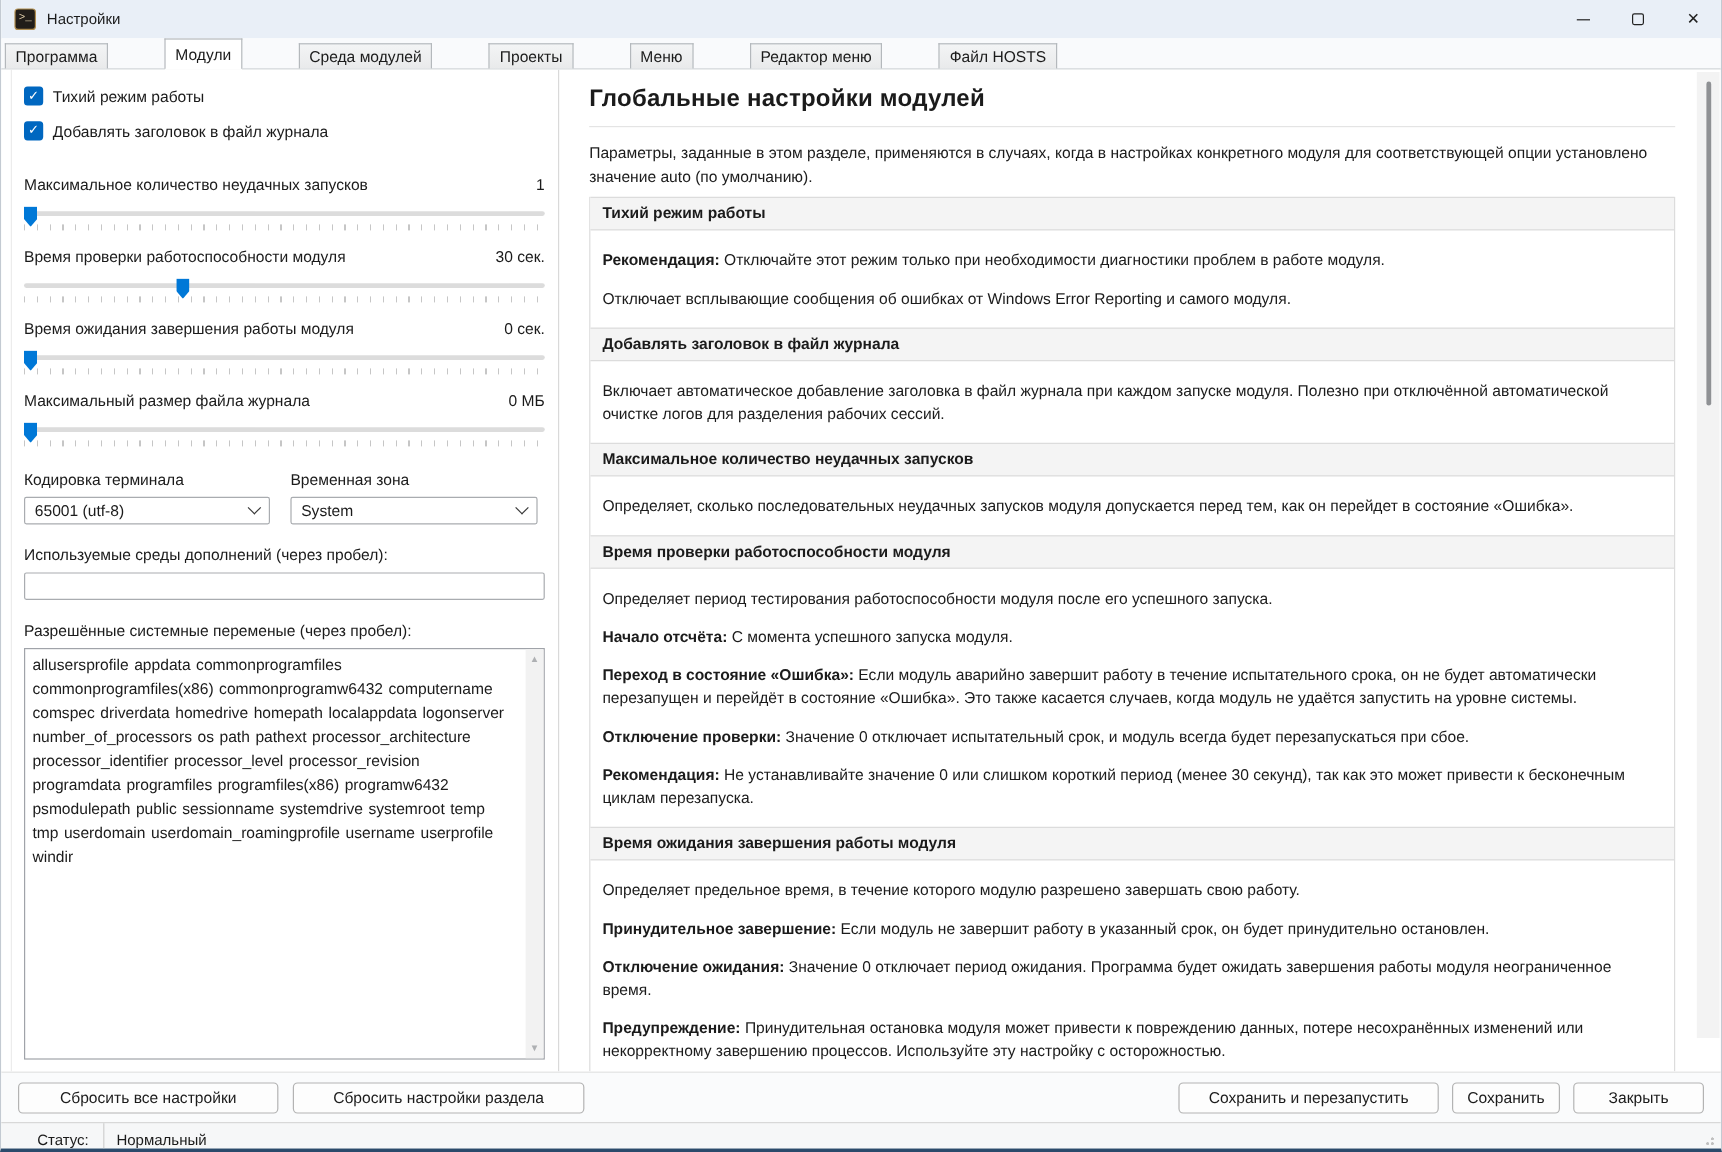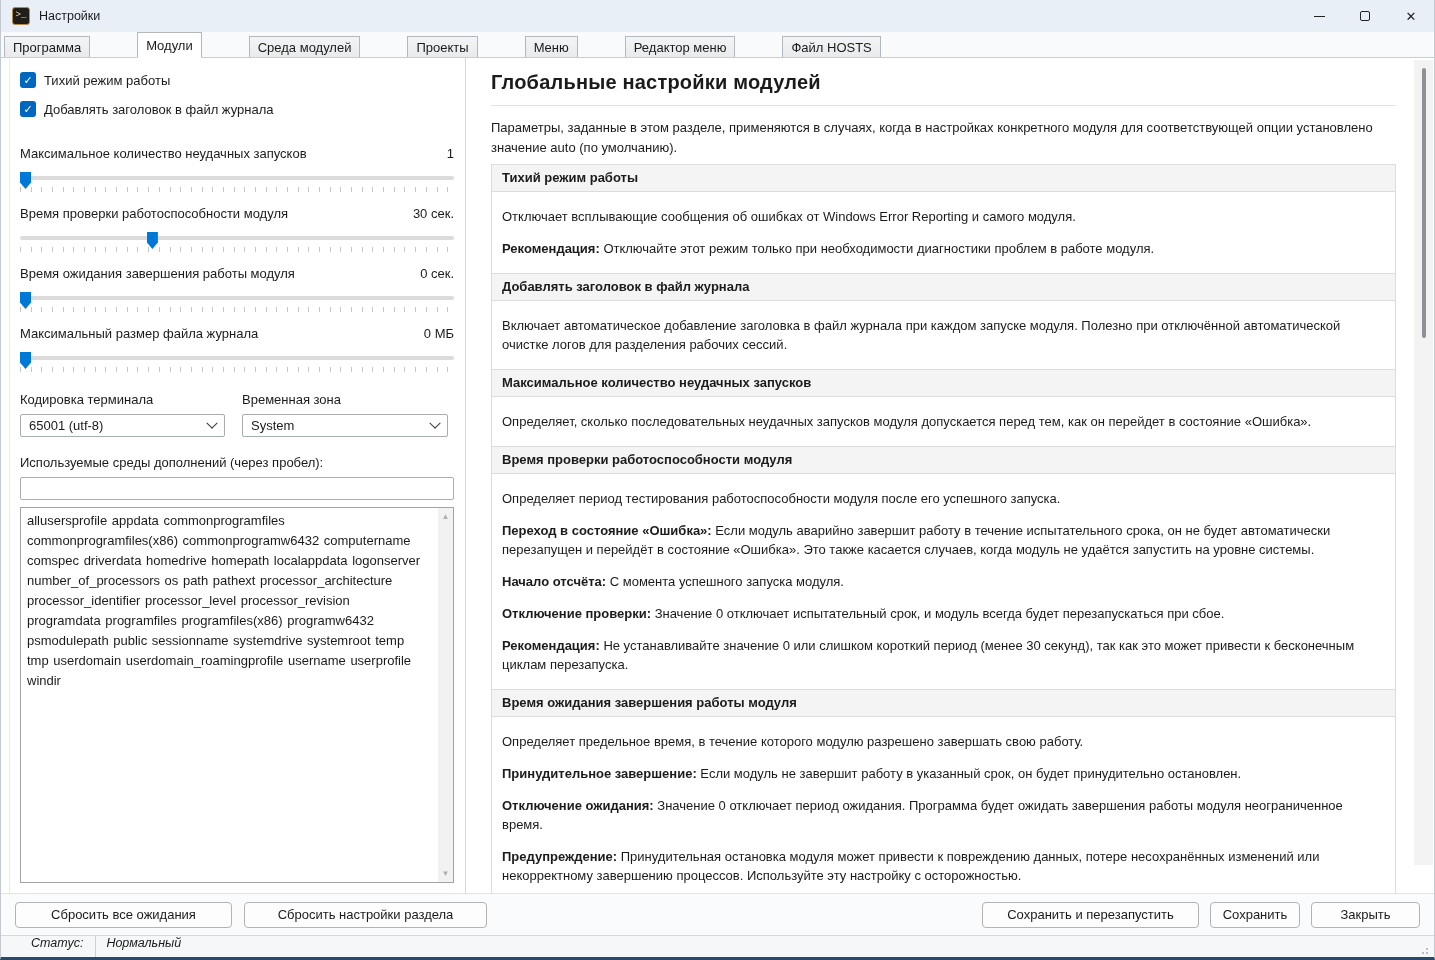--- a/index.html
+++ b/index.html
@@ -74,21 +74,21 @@
   .vscroll-thumb { position:absolute; top:8px; left:8px; width:4px; height:270px; background:#8f9194; border-radius:2px; }
 
   
   .footer { flex:0 0 42px; background:#fafbfc; border-top:1px solid #e3e3e3; display:flex; align-items:center; padding:0 14px; position:relative; }
   .btn { height:26px; background:#fdfdfd; border:1px solid #b3b3b3; border-radius:4px; font-family:inherit; font-size:13px; color:#1b1b1b; cursor:default; }
   .btn + .btn { margin-left:12px; }
   .footer-right { margin-left:auto; display:flex; }
   .footer-right .btn { margin-left:11px; }
 
   
-  .statusbar { flex:0 0 22px; background:#f6f7f8; border-top:1px solid #d8d8d8; display:flex; align-items:flex-start; font-size:12.5px; position:relative;font-style:italic; }
+  .statusbar { flex:0 0 22px; background:#f6f7f8; border-top:1px solid #d8d8d8; display:flex; align-items:flex-end; font-size:12.5px; position:relative; }
   .status-label { margin-left:30px; }
   .status-div { width:1px; height:100%; background:#cfcfcf; margin:0 10px 0 12px; }
   .grip { position:absolute; right:3px; bottom:2px; width:10px; height:10px;
           background:radial-gradient(circle at 2px 8px,#c0c0c0 1px,transparent 1.4px),
                      radial-gradient(circle at 6px 8px,#c0c0c0 1px,transparent 1.4px),
                      radial-gradient(circle at 6px 4px,#c0c0c0 1px,transparent 1.4px),
                      radial-gradient(circle at 10px 8px,#c0c0c0 0,transparent 0); }
 </style>
 </head>
 <body>
@@ -189,72 +189,73 @@
         </div>
         <div class="combo combo-2">
           <span class="combo-val">System</span>
           <span class="chev"></span>
         </div>
       </div>
 
       <div class="field-label">Используемые среды дополнений (через пробел):</div>
       <input class="text-input" value="" style="">
 
+      <div class="field-label">Разрешённые системные переменые (через пробел):</div>
       <div class="textarea-box">
         <div class="ta-text">allusersprofile appdata commonprogramfiles commonprogramfiles(x86) commonprogramw6432 computername comspec driverdata homedrive homepath localappdata logonserver number_of_processors os path pathext processor_architecture processor_identifier processor_level processor_revision programdata programfiles programfiles(x86) programw6432 psmodulepath public sessionname systemdrive systemroot temp tmp userdomain userdomain_roamingprofile username userprofile windir</div>
         <div class="ta-scroll">
           <div class="ta-arrow">▲</div>
           <div class="ta-arrow">▼</div>
         </div>
       </div>
     </div>
 
     <div class="doc">
       <div class="doc-title">Глобальные настройки модулей</div>
       <div class="doc-hr"></div>
       <div class="doc-intro">Параметры, заданные в этом разделе, применяются в случаях, когда в настройках конкретного модуля для соответствующей опции установлено значение auto (по умолчанию).</div>
       <div class="doc-table" id="doc-sections">
           <div class="sec-header">Тихий режим работы</div>
           <div class="sec-body">
+            <p><b>Рекомендация: </b>Отключайте этот режим только при необходимости диагностики проблем в работе модуля.</p>
             <p>Отключает всплывающие сообщения об ошибках от Windows Error Reporting и самого модуля.</p>
-            <p><b>Рекомендация: </b>Отключайте этот режим только при необходимости диагностики проблем в работе модуля.</p>
           </div>
           <div class="sec-header">Добавлять заголовок в файл журнала</div>
           <div class="sec-body">
             <p>Включает автоматическое добавление заголовка в файл журнала при каждом запуске модуля. Полезно при отключённой автоматической очистке логов для разделения рабочих сессий.</p>
           </div>
           <div class="sec-header">Максимальное количество неудачных запусков</div>
           <div class="sec-body">
             <p>Определяет, сколько последовательных неудачных запусков модуля допускается перед тем, как он перейдет в состояние «Ошибка».</p>
           </div>
           <div class="sec-header">Время проверки работоспособности модуля</div>
           <div class="sec-body">
             <p>Определяет период тестирования работоспособности модуля после его успешного запуска.</p>
+            <p><b>Начало отсчёта: </b>С момента успешного запуска модуля.</p>
             <p><b>Переход в состояние «Ошибка»: </b>Если модуль аварийно завершит работу в течение испытательного срока, он не будет автоматически перезапущен и перейдёт в состояние «Ошибка». Это также касается случаев, когда модуль не удаётся запустить на уровне системы.</p>
-            <p><b>Начало отсчёта: </b>С момента успешного запуска модуля.</p>
             <p><b>Отключение проверки: </b>Значение 0 отключает испытательный срок, и модуль всегда будет перезапускаться при сбое.</p>
             <p><b>Рекомендация: </b>Не устанавливайте значение 0 или слишком короткий период (менее 30 секунд), так как это может привести к бесконечным циклам перезапуска.</p>
           </div>
           <div class="sec-header">Время ожидания завершения работы модуля</div>
           <div class="sec-body">
             <p>Определяет предельное время, в течение которого модулю разрешено завершать свою работу.</p>
             <p><b>Принудительное завершение: </b>Если модуль не завершит работу в указанный срок, он будет принудительно остановлен.</p>
             <p><b>Отключение ожидания: </b>Значение 0 отключает период ожидания. Программа будет ожидать завершения работы модуля неограниченное время.</p>
             <p><b>Предупреждение: </b>Принудительная остановка модуля может привести к повреждению данных, потере несохранённых изменений или некорректному завершению процессов. Используйте эту настройку с осторожностью.</p>
           </div>
         </div>
     </div>
 
     <div class="vscroll">
       <div class="vscroll-thumb"></div>
     </div>
   </div>
 
   <div class="footer">
-    <button class="btn" style="width:217px">Сбросить все ожидания</button>
+    <button class="btn" style="width:217px">Сбросить все настройки</button>
     <button class="btn" style="width:243px">Сбросить настройки раздела</button>
     <div class="footer-right">
       <button class="btn" style="width:217px">Сохранить и перезапустить</button>
       <button class="btn" style="width:90px">Сохранить</button>
       <button class="btn" style="width:109px">Закрыть</button>
     </div>
   </div>
 
   <div class="statusbar">
     <span class="status-label">Статус:</span>

